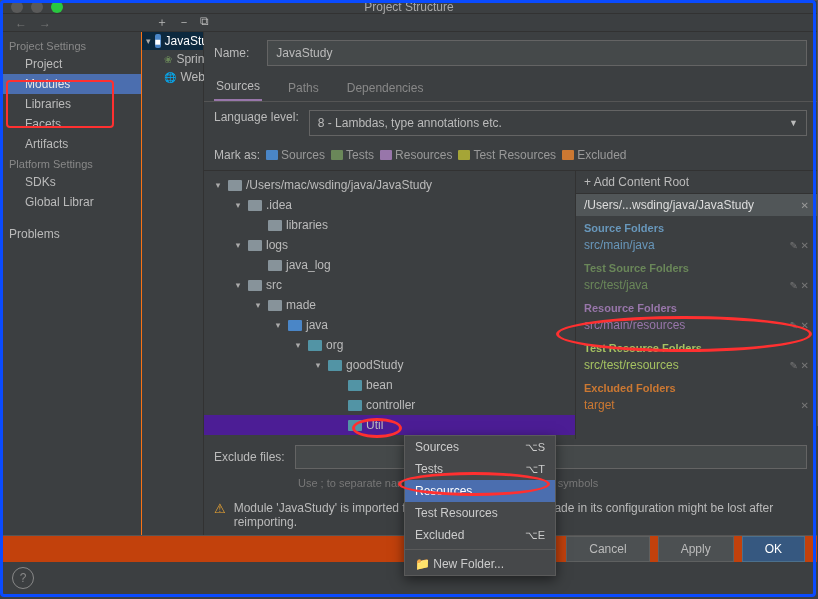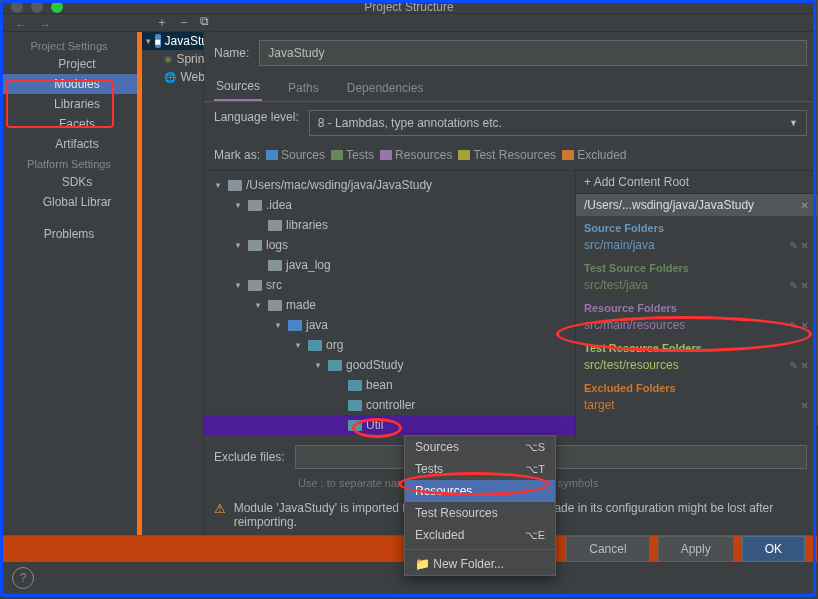--- a/index.html
+++ b/index.html
@@ -7,33 +7,33 @@
 .window { width:818px; height:426px; display:flex; flex-direction:column; border:1px solid #555; }
 .titlebar { height:22px; background:#3c3f41; display:flex; align-items:center; position:relative; border-bottom:1px solid #323232; }
 .traffic { display:flex; gap:8px; padding-left:10px; }
 .tl-dot { width:12px; height:12px; border-radius:50%; }
 .tl-close { background:#5a5a5a; } .tl-min { background:#5a5a5a; } .tl-max { background:#28c840; }
 .titletext { position:absolute; left:50%; transform:translateX(-50%); color:#a9a9a9; }
 .topbar { height:28px; display:flex; align-items:center; border-bottom:1px solid #323232; }
 .navarrows { width:90px; display:flex; gap:12px; padding-left:14px; color:#777; }
 .toolbtns { display:flex; gap:10px; padding-left:14px; color:#bbb; font-size:14px; }
 .body { flex:1; display:flex; }
-.leftpanel { width:141px; background:#3c3f41; border-right:5px solid #f97316; padding-top:4px;text-align:center; }
+.leftpanel { width:141px; background:#3c3f41; border-right:1px solid #f97316; padding-top:4px; }
 .section-title { color:#888; padding:4px 8px 2px; font-size:11px; }
 .left-item { padding:3px 8px 3px 24px; color:#bbb; cursor:default; }
 .left-item.selected { background:#4b6eaf; color:#e5e5e5; }
 .red-box { position:absolute; border:2px solid #ff3030; border-radius:4px; pointer-events:none; }
 .blue-box { position:absolute; border:3px solid #0a4bff; border-radius:4px; pointer-events:none; }
 .ellipse { position:absolute; border:3px solid #ff3030; border-radius:50%; pointer-events:none; }
 .midpanel { width:62px; background:#3c3f41; border-right:1px solid #323232; }
 .modtree-row { display:flex; align-items:center; gap:4px; padding:2px 4px; }
 .modtree-row.sel { background:#0d293e; color:#fff; }
 .mod-icon { width:14px; height:14px; display:inline-flex; align-items:center; justify-content:center; font-size:10px; }
 .rightpanel { flex:1; background:#3c3f41; display:flex; flex-direction:column; }
-.namerow { display:flex; align-items:center; padding:8px 10px; gap:10px; }
+.namerow { display:flex; align-items:center; padding:8px 10px; gap:18px; }
 .name-input { flex:1; background:#45494a; border:1px solid #646464; color:#bbb; padding:4px 8px; height:26px; }
 .tabs { display:flex; gap:24px; padding:0 10px; border-bottom:1px solid #555; height:28px; align-items:flex-end; }
 .tab { padding:6px 2px; color:#888; cursor:default; }
 .tab.active { color:#bbb; border-bottom:2px solid #9876aa; }
 .langrow { display:flex; align-items:flex-start; padding:8px 10px; gap:10px; }
 .lang-sel { flex:1; background:#3c3f41; border:1px solid #646464; color:#bbb; padding:4px 8px; height:26px; display:flex; justify-content:space-between; align-items:center; }
 .markrow { display:flex; align-items:center; padding:4px 10px 8px; gap:6px; border-bottom:1px solid #323232; }
 .mark-item { display:flex; align-items:center; gap:3px; font-size:11px; color:#999; }
 .mark-sw { width:12px; height:10px; border-radius:1px; }
 .content-split { display:flex; flex:1; }

